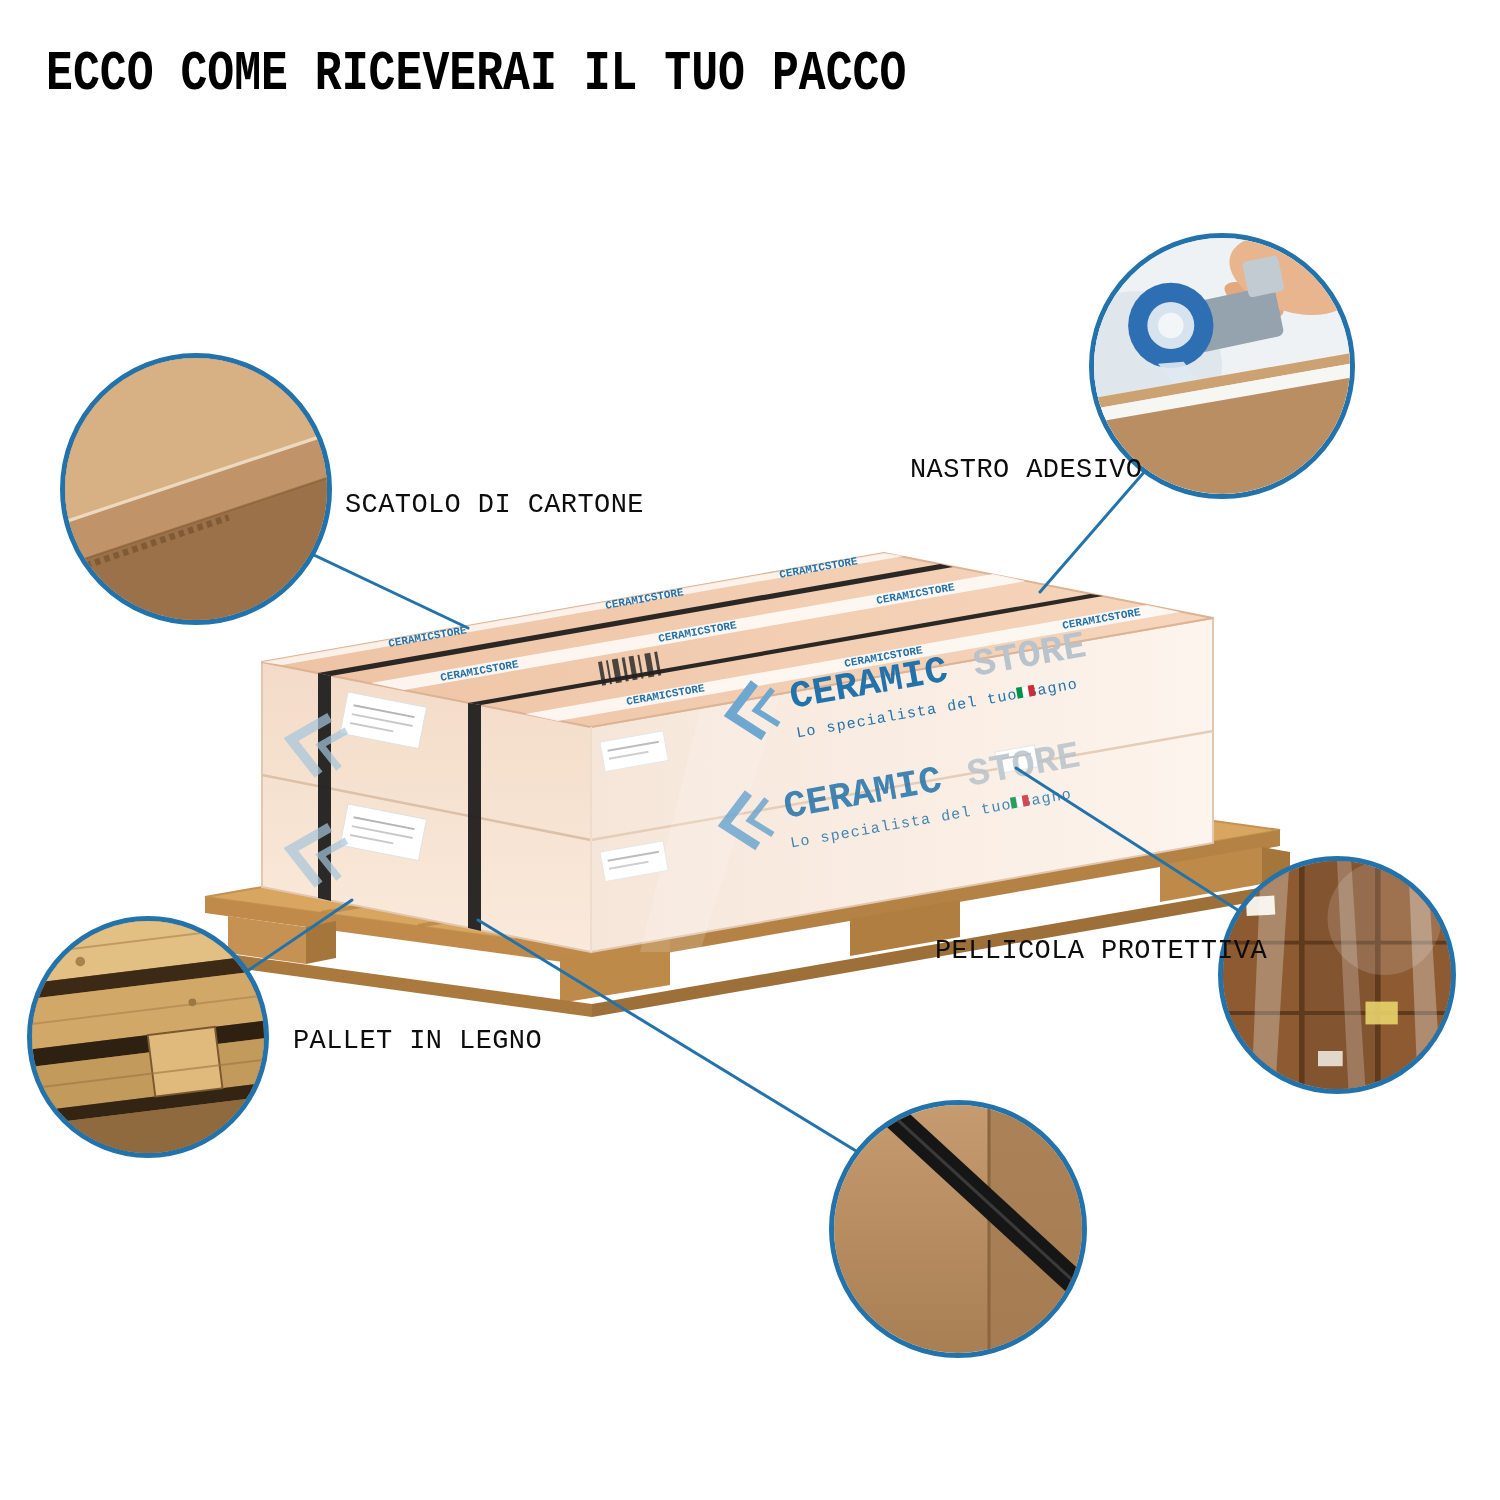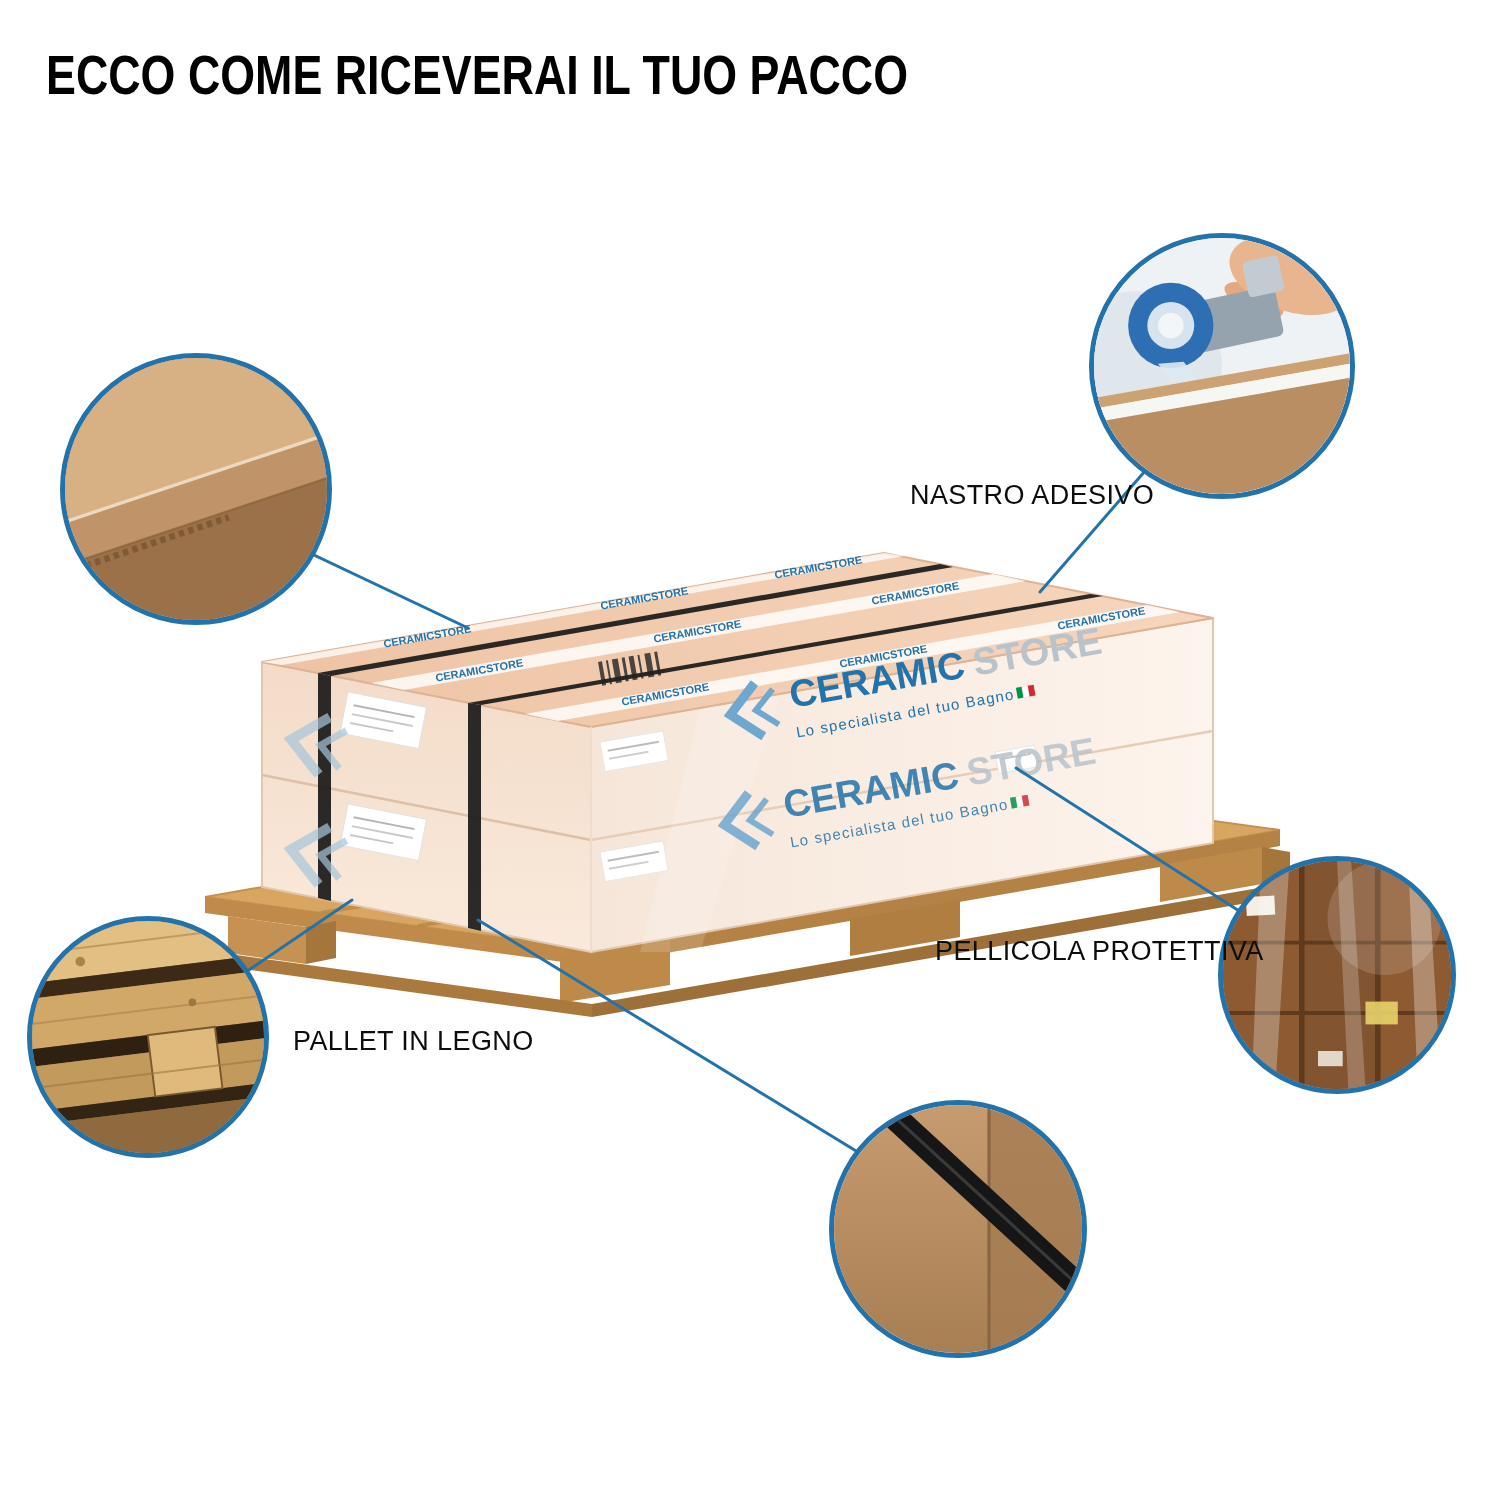--- a/index.html
+++ b/index.html
@@ -1,21 +1,21 @@
 <!DOCTYPE html>
 <html style="--accent-blue: #2273ab; --box-top: #f0c9ad; --box-front: #fdf1e8; --pallet-wood: #d8a660; --strap-black: #1a1a1a;"><head>
 <meta charset="utf-8">
 <style>
   :root{
     --accent-blue:#2273ab;
   }
   html,body{margin:0;padding:0;background:#ffffff;}
   .canvas{
     position:relative;width:1500px;height:1500px;background:#ffffff;overflow:hidden;
-    font-family:Liberation Sans, sans-serif;
+    font-family:Liberation Mono, monospace;
   }
   .page-title{
     position:absolute;left:46px;top:42px;
     font-size:56px;font-weight:700;color:#000;
     transform:scaleX(.8);transform-origin:left top;white-space:nowrap;
     letter-spacing:0px;
   }
   .scene,.connectors{position:absolute;left:0;top:0;width:1500px;height:1500px;}
   .scene{z-index:1;}
   .connectors{z-index:2;pointer-events:none;}
@@ -282,17 +282,18 @@
         </linearGradient>
       </defs>
       <rect width="240" height="240" fill="url(#gradC5)"></rect>
       <polygon points="150,0 240,0 240,240 150,240" fill="#a57c52" opacity=".8"></polygon>
       <line x1="150" y1="0" x2="150" y2="240" stroke="#8a6540" stroke-width="3"></line>
       <polygon points="28,0 64,0 240,162 240,195" fill="#161616"></polygon>
       <line x1="46" y1="0" x2="240" y2="178" stroke="#3a3a3a" stroke-width="3"></line>
     </svg>
   </div>
 
-  <div class="callout-label" style="left:910px;top:480px;">NASTRO ADESIVO</div>
+  <div class="callout-label" style="left:345px;top:490px;">SCATOLO DI CARTONE</div>
+  <div class="callout-label" style="left:910px;top:455px;">NASTRO ADESIVO</div>
   <div class="callout-label" style="left:935px;top:936px;">PELLICOLA PROTETTIVA</div>
   <div class="callout-label" style="left:293px;top:1026px;">PALLET IN LEGNO</div>
 
 </div>
 
 </body></html>

